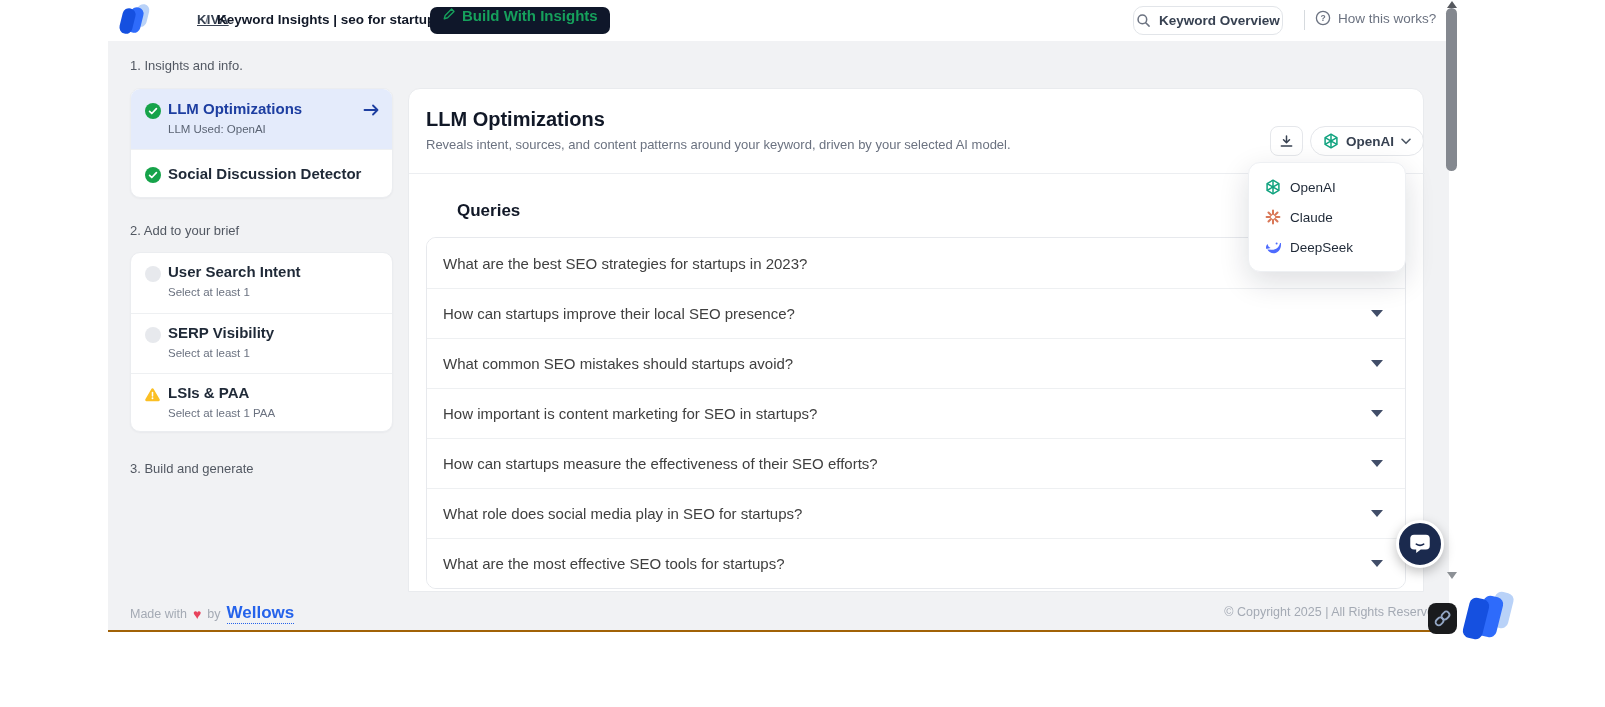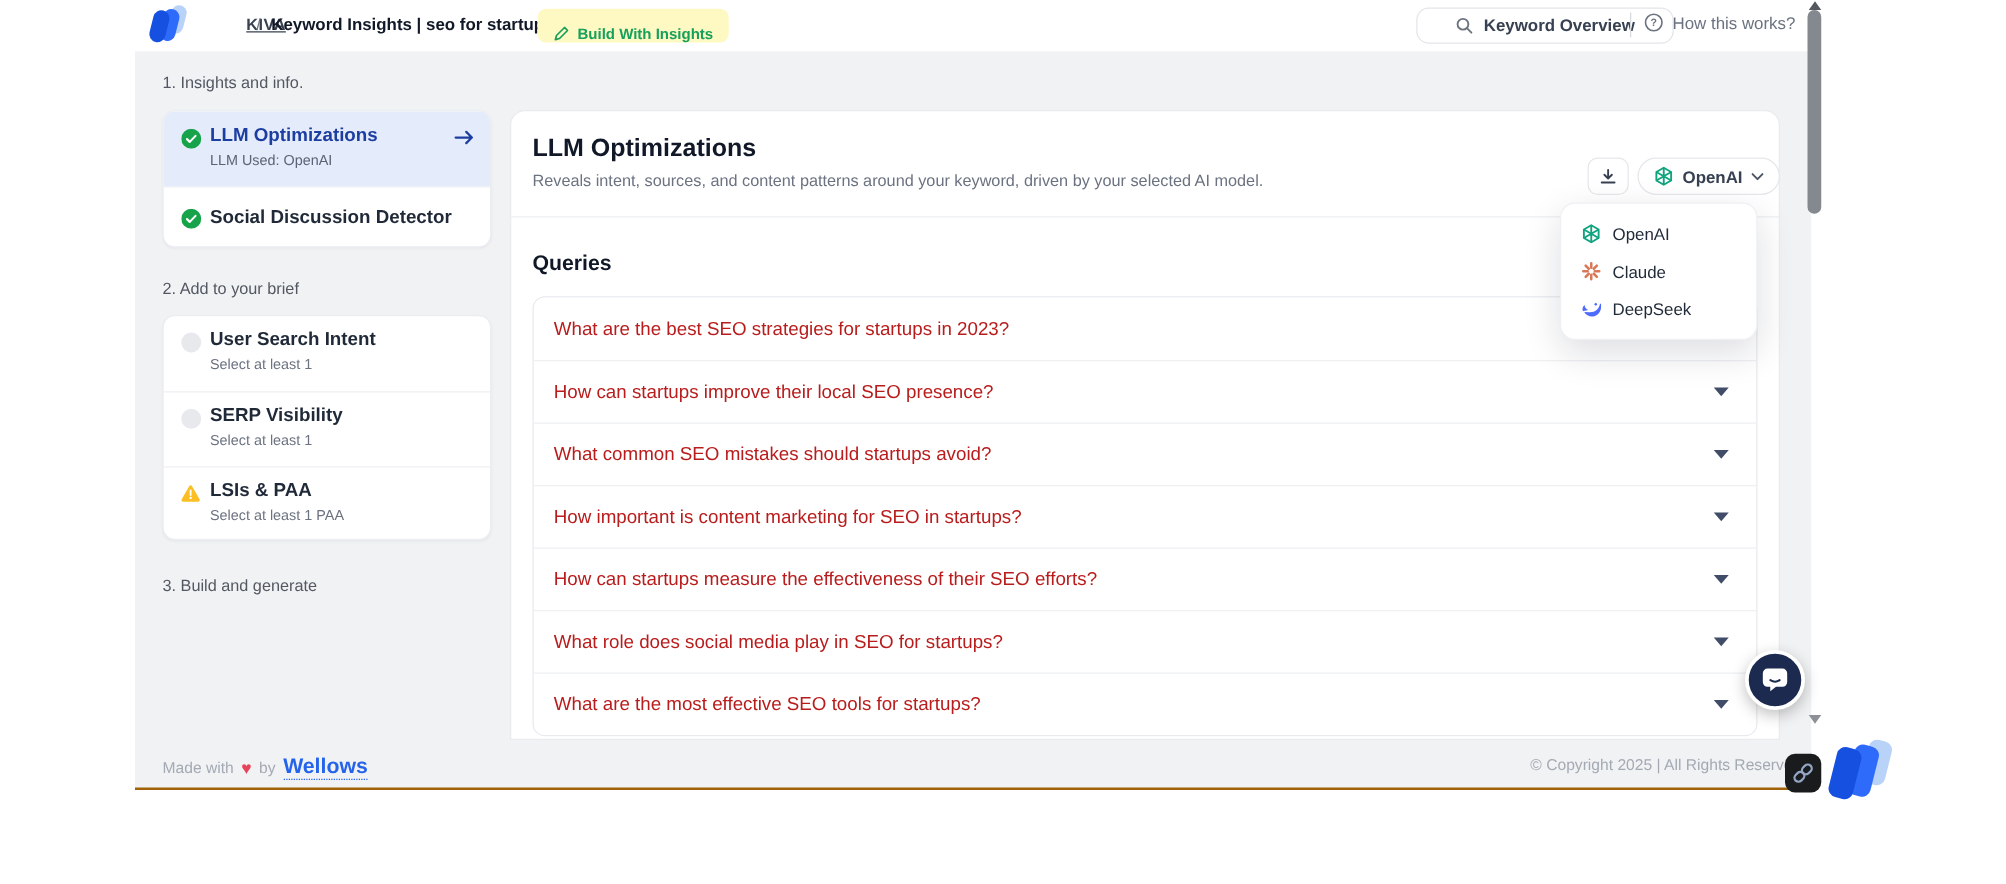--- a/index.html
+++ b/index.html
@@ -7,22 +7,22 @@
   .abs { position:absolute; }
   body { position:relative; }
 
   
   #app-header { left:108px; top:0; width:1341px; height:41px; background:#fff; }
   .logo-wrap { width:36px; height:32px; }
   .logo-bar { position:absolute; border-radius:7px; transform:rotate(14deg); }
   .hdr-brand { font-size:13px; font-weight:700; letter-spacing:.4px; color:#374151; text-decoration:underline; cursor:pointer;margin-left:33px; }
   .hdr-sep { font-size:13px; color:#6b7280; }
   .hdr-crumb { font-size:13.5px; font-weight:700; color:#111827; white-space:nowrap; }
-  .build-badge { height:27px; background:#fef9c3; border-radius:7px; display:flex; align-items:flex-end; gap:6px; padding:0 12px; font-size:12px; font-weight:600; color:#16a05c; cursor:pointer; }
-  .kw-pill { height:29px; border:1px solid #e2e5e9; border-radius:10px; background:#fff; display:flex; align-items:center; gap:8px; padding:0 30px; font-size:13.5px; font-weight:600; color:#374151; cursor:pointer; }
+  .build-badge { height:27px; background:#0f172a; border-radius:7px; display:flex; align-items:flex-start; gap:6px; padding:0 12px; font-size:15px; font-weight:600; color:#16a05c; cursor:pointer; }
+  .kw-pill { height:29px; border:1px solid #e2e5e9; border-radius:10px; background:#fff; display:flex; align-items:center; gap:8px; padding:0 2px; font-size:13.5px; font-weight:600; color:#374151; cursor:pointer; }
   .hdr-divider { width:1px; height:20px; background:#d6dade; }
   .help-group { display:flex; align-items:center; gap:7px; color:#6b7280; font-size:13.5px; cursor:pointer; }
 
   
   #app-body { left:108px; top:41px; width:1341px; height:551px; background:#f1f2f4; }
 
   .side-label { left:22px; font-size:13px; color:#52586​2; color:#525862; }
   .side-card { left:22px; width:263px; background:#fff; border:1px solid #ebedf0; border-radius:10px; box-shadow:0 1px 2px rgba(16,24,40,.04); overflow:hidden; }
   .side-row { position:relative; }
   .row-divider { height:1px; background:#eef0f2; }
@@ -34,25 +34,25 @@
   .dot { width:16px; height:16px; border-radius:50%; background:#e7e9ed; display:inline-block; }
   .beta-badge { display:inline-block; border:1px solid #d4d8dd; border-radius:6px; padding:2px 8px; font-size:10.5px; color:#9ca3af; background:#fff; }
 
   
   #main-panel { left:300px; top:47px; width:1016px; height:504px; background:#fff; border:1px solid #e9ebee; border-radius:12px 12px 0 0; }
   .main-title { font-size:20px; font-weight:700; color:#111827; }
   .main-sub { font-size:13px; color:#6b7280; }
   .icon-btn { width:33px; height:30px; border:1px solid #e5e7eb; border-radius:8px; background:#fff; display:flex; align-items:center; justify-content:center; cursor:pointer; }
   .model-btn { height:30px; border:1px solid #e5e7eb; border-radius:15px; background:#fff; display:flex; align-items:center; gap:7px; padding:0 12px; font-size:13.5px; font-weight:600; color:#374151; cursor:pointer; }
   .panel-divider { left:0; width:1016px; height:1px; background:#eceef1; }
-  .queries-title { font-size:17px; font-weight:700; color:#111827; }
+  .queries-title { font-size:17px; font-weight:700; color:#111827;margin-left:31px; }
   #accordion { left:17px; top:148px; width:980px; border:1px solid #e7e9ed; border-radius:10px; background:#fff; overflow:hidden; }
   .q-row { height:50px; display:flex; align-items:center; justify-content:space-between; padding:0 22px 0 16px; border-top:1px solid #eef0f2; cursor:pointer; background:#fff; }
   .q-row:first-child { border-top:none; }
-  .q-text { font-size:15px; color:#b91c1c;text-align:right; }
+  .q-text { font-size:15px; color:#404040;text-align:right; }
   .caret { width:0; height:0; border-left:6px solid transparent; border-right:6px solid transparent; border-top:7px solid #414d68; }
 
   
   #llm-dropdown { left:1140px; top:121px; width:158px; background:#fff; border:1px solid #eef0f3; border-radius:12px; box-shadow:0 10px 30px rgba(15,23,42,.14); padding:9px 0; z-index:30; }
   .dd-item { height:30px; display:flex; align-items:center; gap:9px; padding:0 16px; font-size:13.5px; color:#1f2937; cursor:pointer; }
 
   
   #app-footer { left:108px; top:592px; width:1341px; height:40px; background:#f1f2f4; border-bottom:2px solid #a16207; }
   .foot-text { font-size:12.5px; color:#a4aab4; }
   .heart { color:#e8435c; font-size:14px; }

